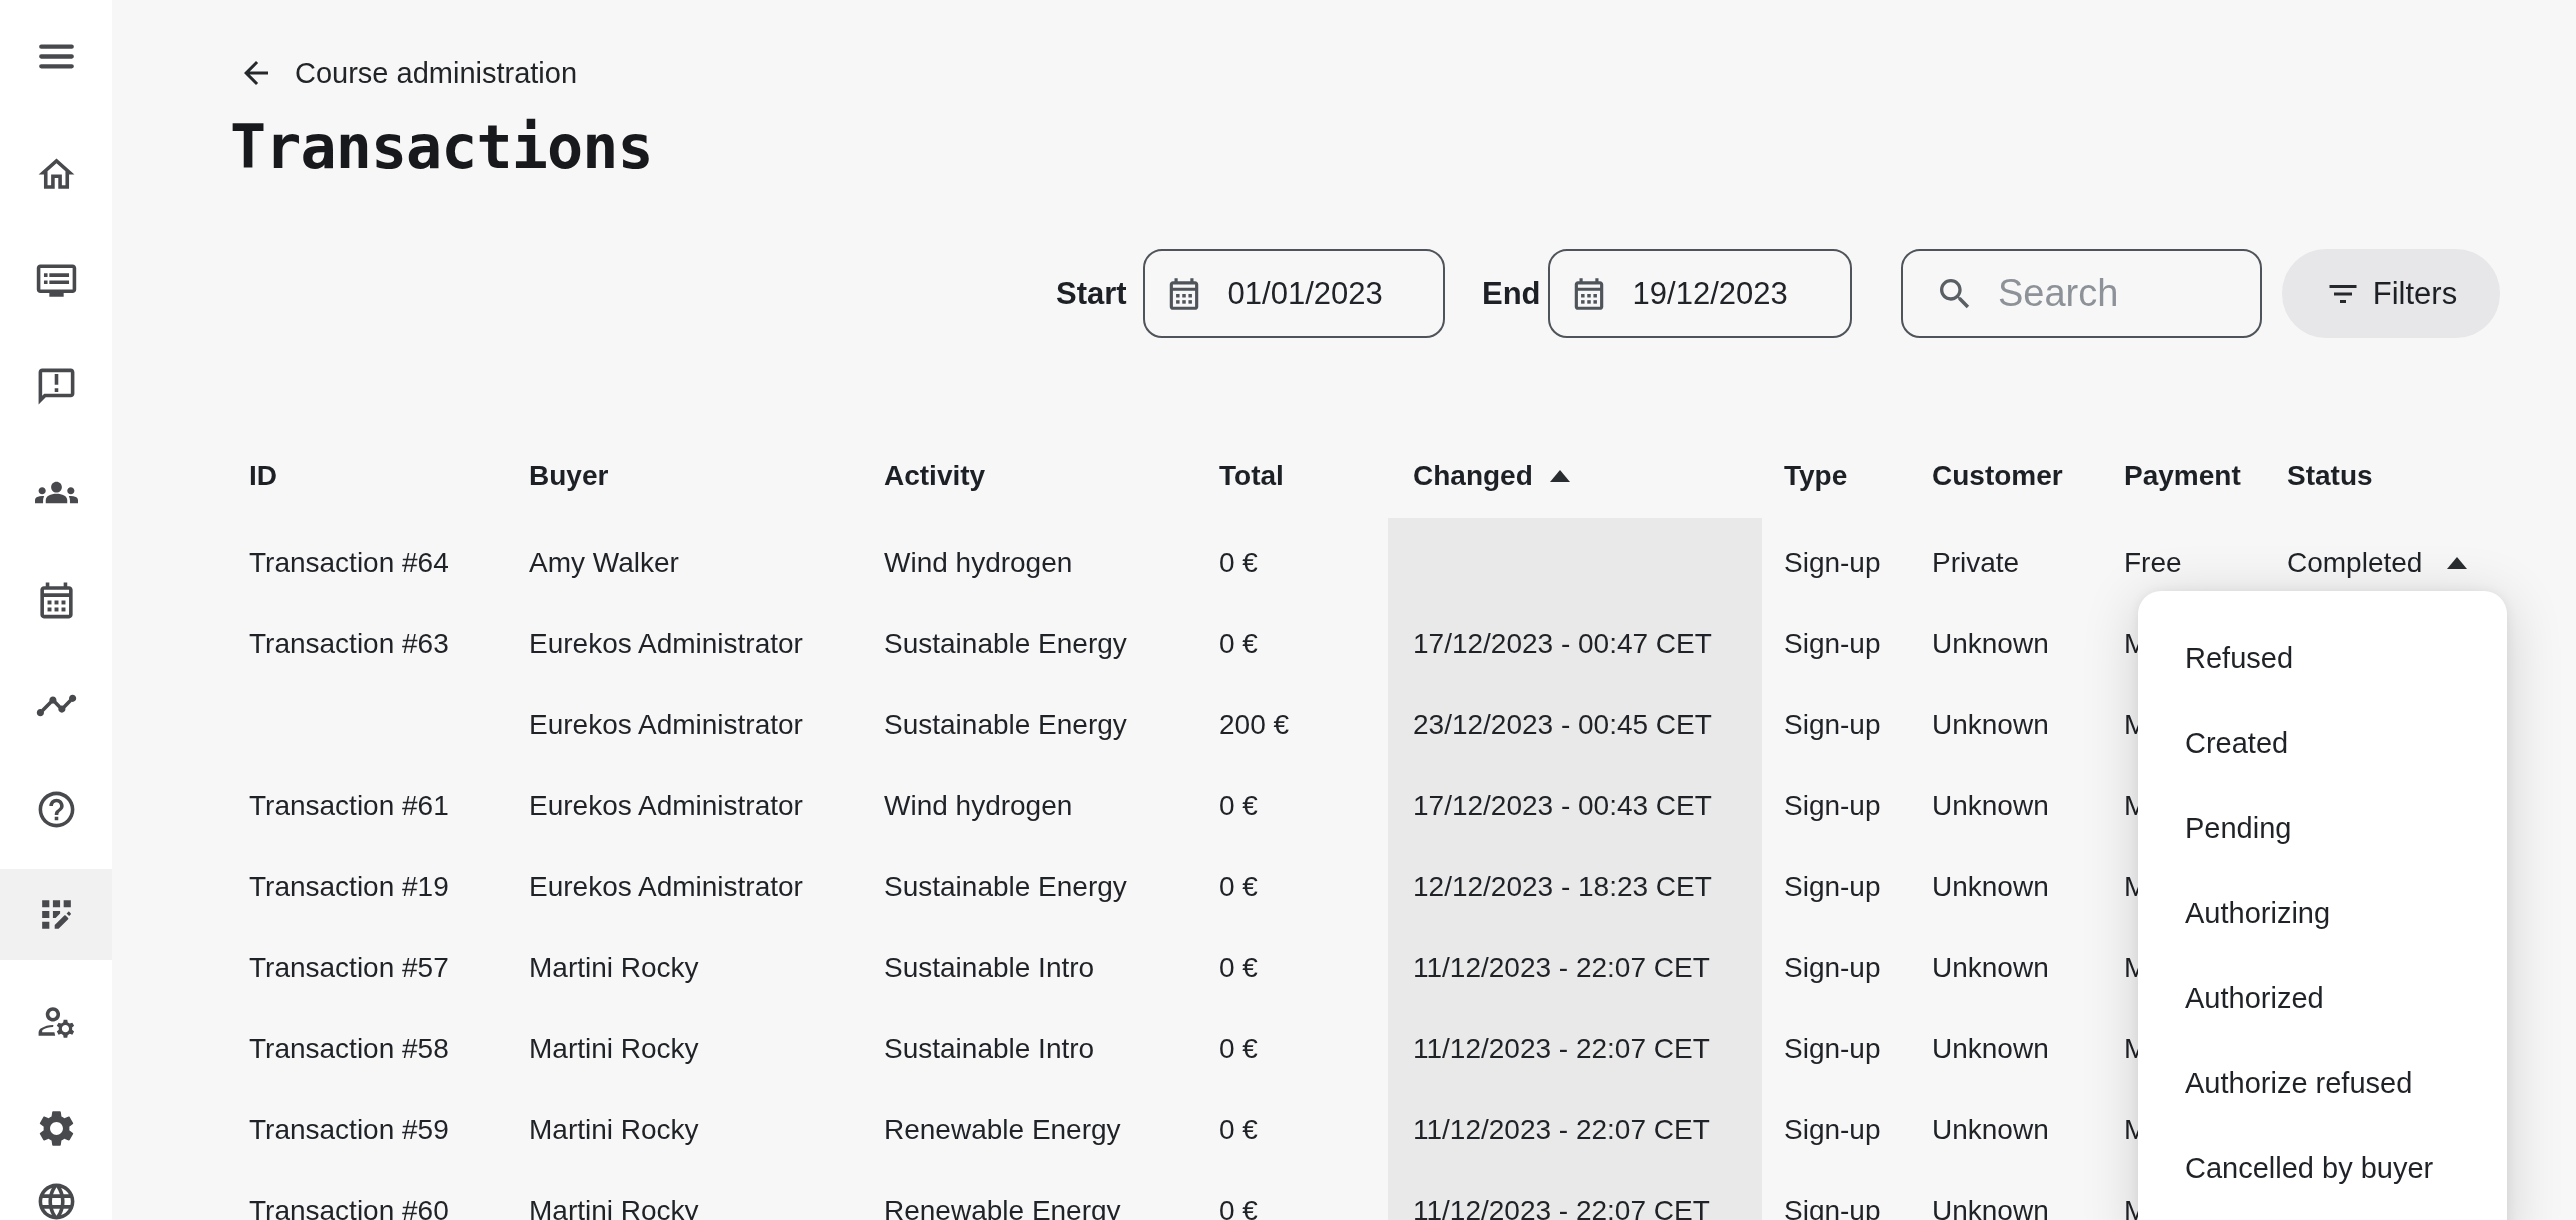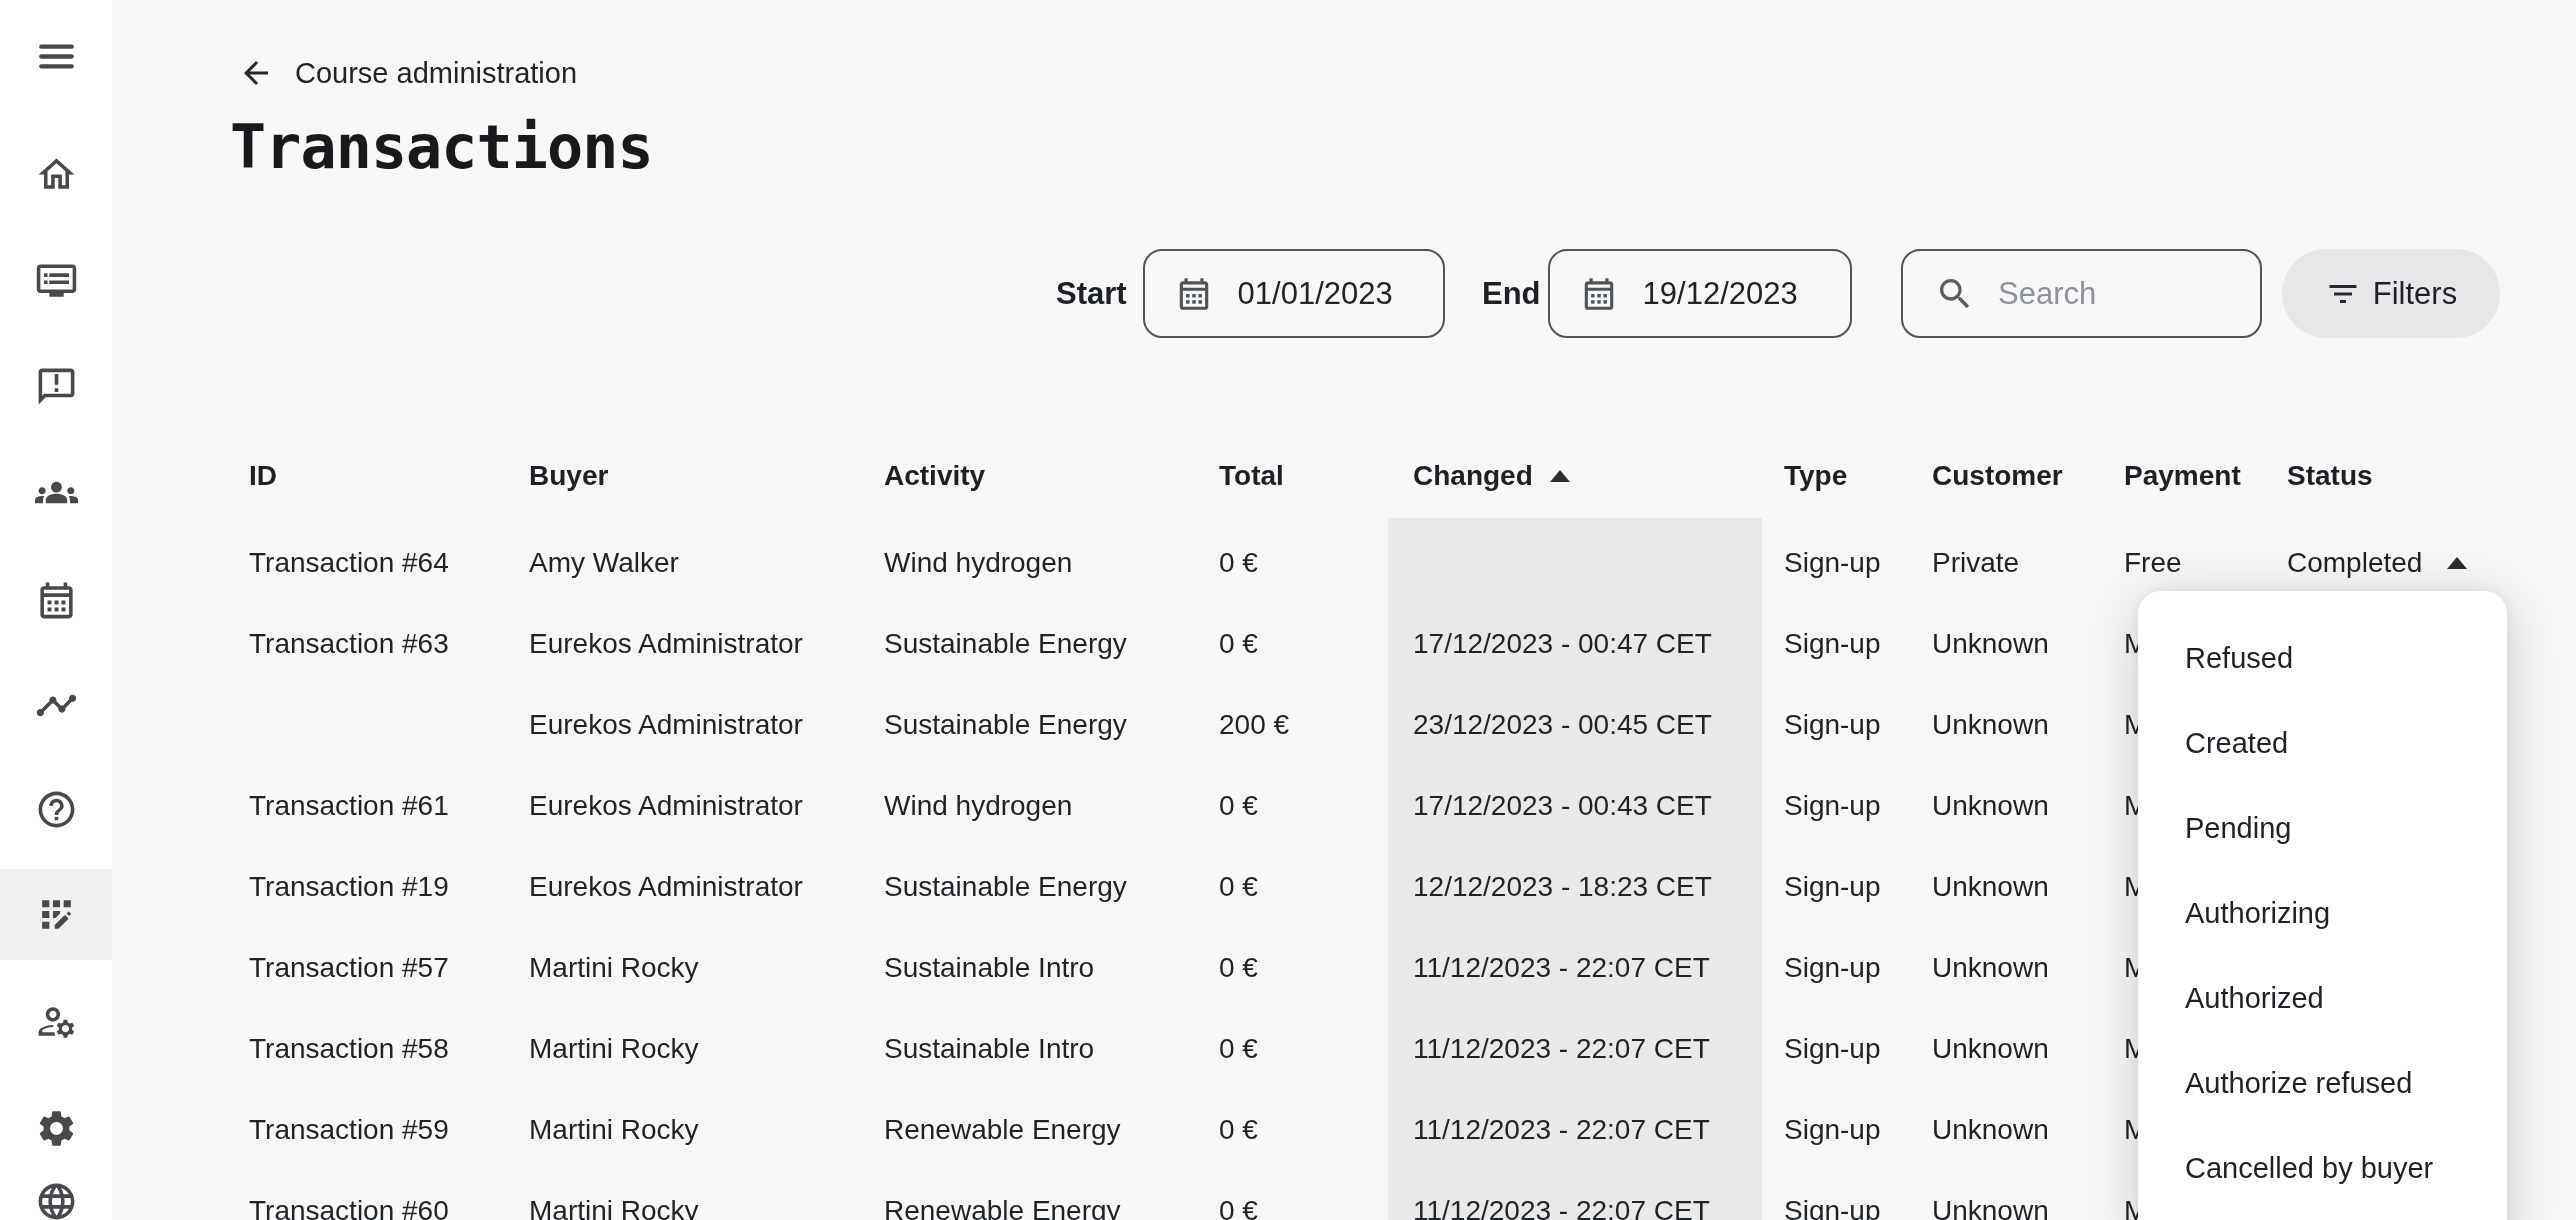--- a/index.html
+++ b/index.html
@@ -47,30 +47,30 @@
     font-size:31px; font-weight:bold; z-index:5;
   }
   .start-label { left:1056px; }
   .end-label   { left:1482px; }
   .input-box {
     position:absolute; top:249px; height:89px;
     border:2.8px solid #4e545a; border-radius:19px;
     display:flex; align-items:center; z-index:5; cursor:pointer;
     background:transparent;
   }
-  .date-box   { padding-left:30px; gap:24.6px;text-align:right; }
+  .date-box   { padding-left:20px; gap:24.6px;text-align:right; }
   .start-box  { left:1143px; width:302px; }
   .end-box    { left:1548px; width:304px; }
   .search-box { left:1901px; width:361px; padding-left:32px; gap:23px; }
   .cal-icon   { width:38px; height:38px; fill:#4e545a; flex:0 0 auto; }
   .date-value { font-size:31px; color:#202327; }
   .search-icon { width:40px; height:40px; fill:#5a5f64; flex:0 0 auto; }
   .search-input {
     border:none; outline:none; background:transparent;
-    font-family:inherit; font-size:31px; color:#a21caf; width:236px;
+    font-family:inherit; font-size:38px; color:#a21caf; width:236px;
   }
   .search-input::placeholder { color:#8d9298; }
   .filters-btn {
     position:absolute; left:2282px; top:249px; width:218px; height:89px;
     background:#e7e7e9; border-radius:44px;
     display:flex; align-items:center; justify-content:center; gap:12px;
     cursor:pointer; z-index:5;
   }
   .filter-icon { width:36px; height:36px; fill:#26292c; }
   .filters-label { font-size:31px; color:#1d2126; }

